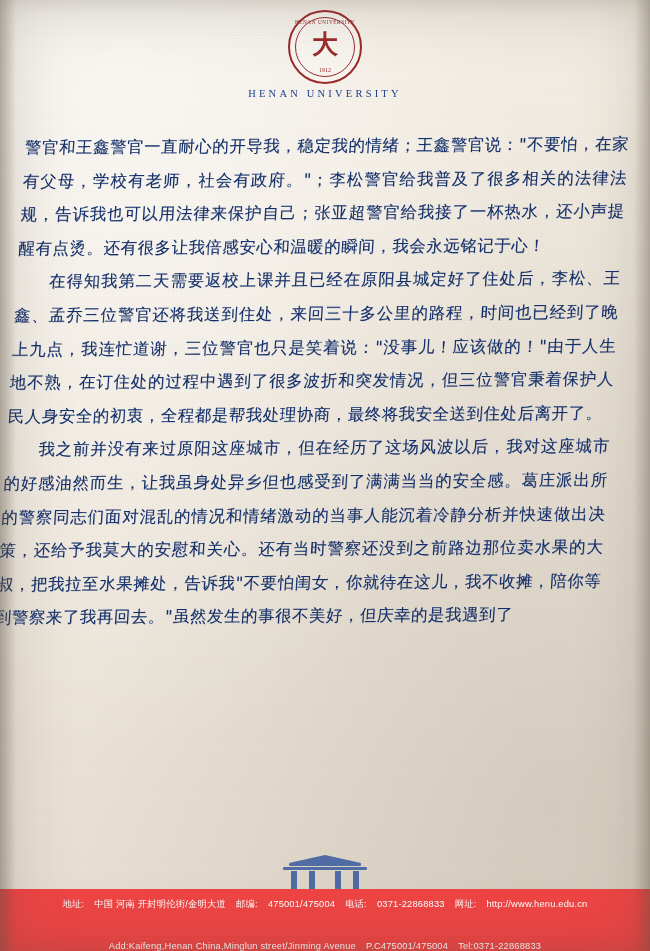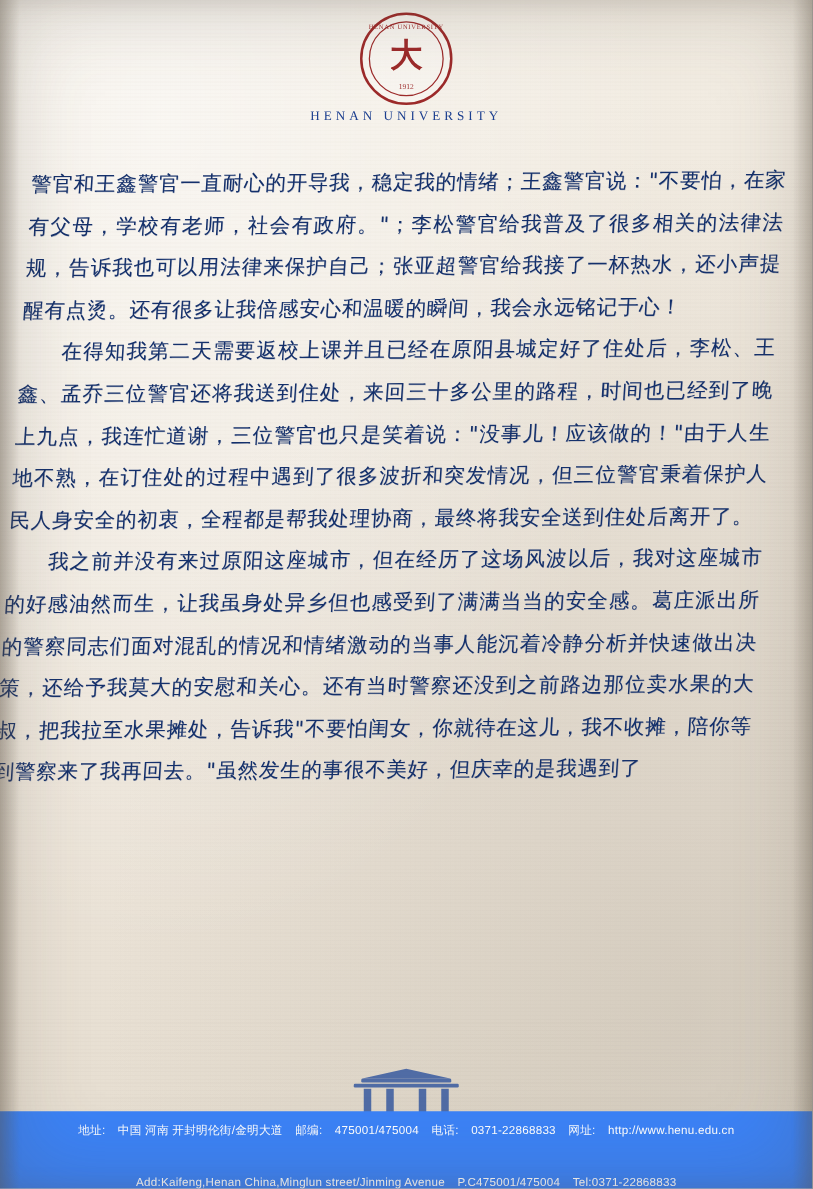--- a/index.html
+++ b/index.html
@@ -141,21 +141,21 @@
     text-indent: 2em;
   }
 
   
   .footer {
     position: absolute;
     left: 0;
     right: 0;
     bottom: 0;
     height: 62px;
-    background: #3b82f6;
+    background: #ef4444;
     color: #ffffff;
   }
   .footer-gate {
     position: absolute;
     left: 50%;
     transform: translateX(-50%);
     bottom: 54px;
     width: 96px;
     height: 44px;
     opacity: .92;

